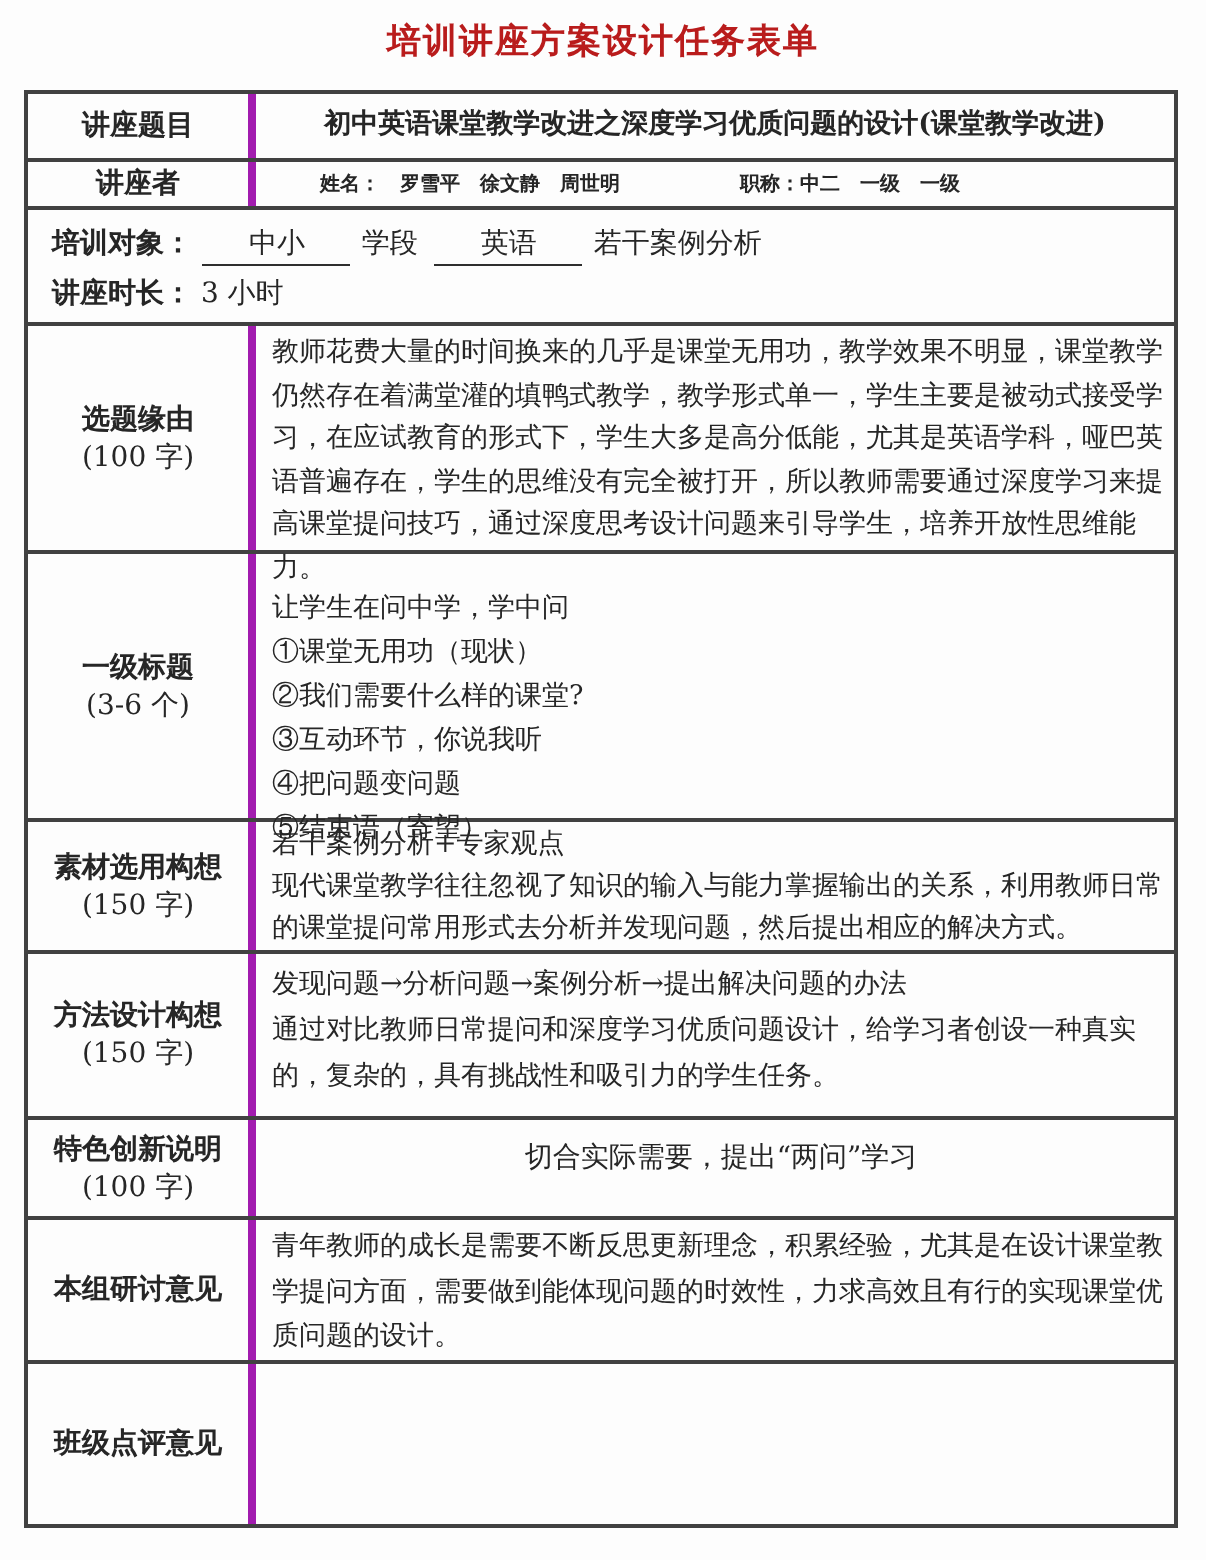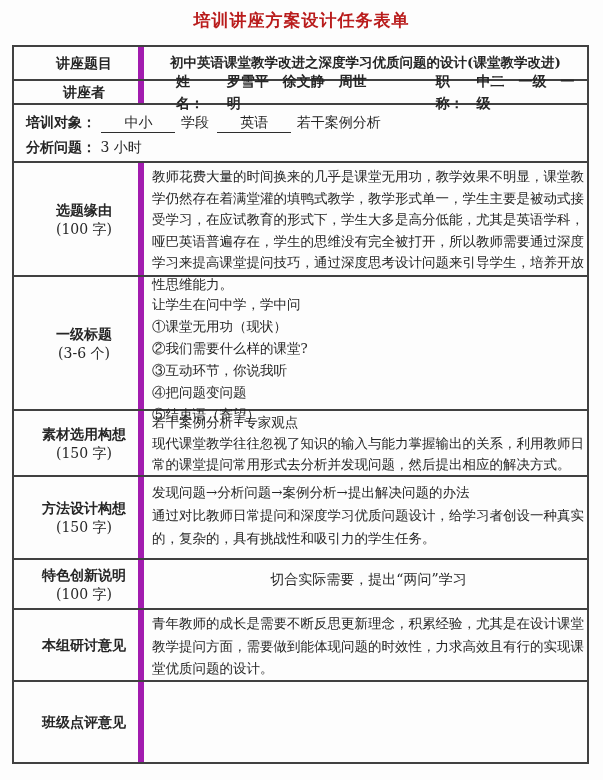--- a/index.html
+++ b/index.html
@@ -32,32 +32,31 @@
   }
   .row {
     display: flex;
     border-bottom: 2px solid #414141;
     box-sizing: border-box;
     align-items: stretch;
   }
   .row:last-child { border-bottom: none; }
   .label-cell {
     flex: 0 0 114px;
-    border-right: 6px solid #a21caf;
+    border-right: 4px solid #a21caf;
     display: flex;
     flex-direction: column;
     justify-content: center;
     align-items: center;
     text-align: center;
     font-weight: bold;
     font-size: 14px;
     padding: 2px;
     box-sizing: border-box;
     line-height: 18px;
-    margin-left: 16px;
   }
   .label-sub {
     font-weight: normal;
     font-size: 14px;
     margin-top: 1px;
   }
   .content-cell {
     flex: 1 1 auto;
     padding: 3px 2px 2px 8px;
     font-size: 13.5px;
@@ -82,21 +81,21 @@
   .r6  { height: 66px; }
   .r7  { height: 83px; }
   .r8  { height: 50px; }
   .r9  { height: 72px; }
   .r10 { height: 80px; }
 
   .speaker-cell {
     display: flex;
     align-items: center;
     padding-left: 32px;
-    font-size: 14px;
+    font-size: 10px;
   }
   .speaker-cell .names { margin-left: 10px; }
   .speaker-cell .title-label { margin-left: 60px; }
 
   .audience-cell {
     flex: 1 1 auto;
     padding: 5px 6px 2px 12px;
     font-size: 14px;
     box-sizing: border-box;
   }
@@ -155,21 +154,21 @@
     <div class="row r3">
       <div class="audience-cell">
         <div class="aud-line">
           <span class="bold">培训对象：</span>
           <span class="blank plain">中小</span>
           <span class="plain">学段</span>
           <span class="blank blank2 plain">英语</span>
           <span class="plain">若干案例分析</span>
         </div>
         <div class="aud-line">
-          <span class="bold">分析问题：</span>
+          <span class="bold">讲座时长：</span>
           <span class="plain">3 小时</span>
         </div>
       </div>
     </div>
 
     <div class="row r4">
       <div class="label-cell">
         <span>选题缘由</span>
         <span class="label-sub">(100 字)</span>
       </div>

